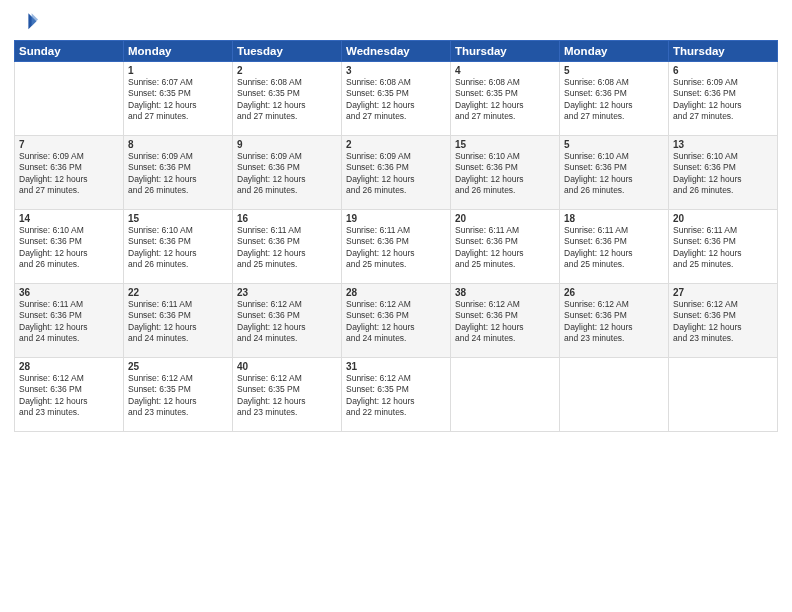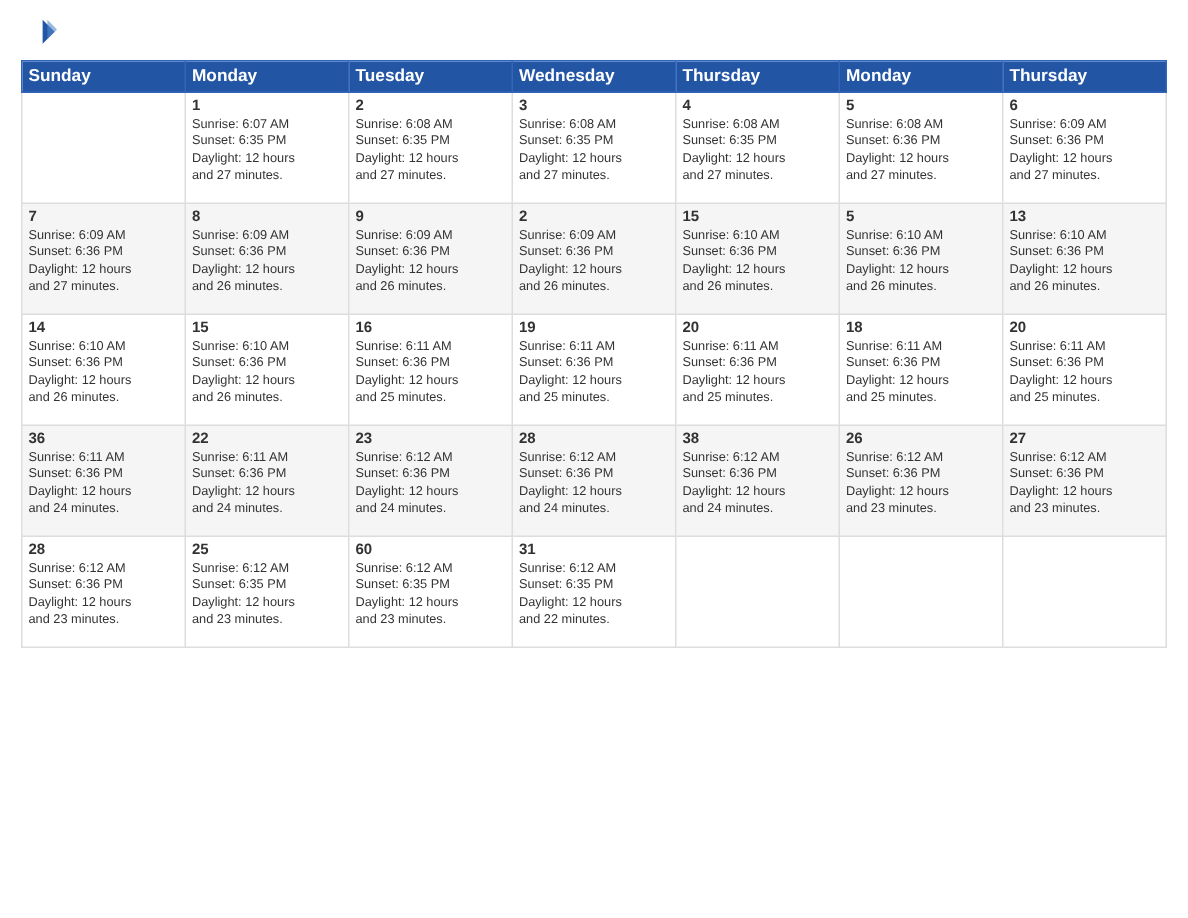--- a/index.html
+++ b/index.html
@@ -338,21 +338,21 @@
 and 23 minutes.</div>
           </td>
           <td>
             <span class="day-num">25</span>
             <div class="day-info" style="white-space: pre-line;">Sunrise: 6:12 AM
 Sunset: 6:35 PM
 Daylight: 12 hours
 and 23 minutes.</div>
           </td>
           <td>
-            <span class="day-num">60</span>
+            <span class="day-num">40</span>
             <div class="day-info" style="white-space: pre-line;">Sunrise: 6:12 AM
 Sunset: 6:35 PM
 Daylight: 12 hours
 and 23 minutes.</div>
           </td>
           <td>
             <span class="day-num">31</span>
             <div class="day-info" style="white-space: pre-line;">Sunrise: 6:12 AM
 Sunset: 6:35 PM
 Daylight: 12 hours

